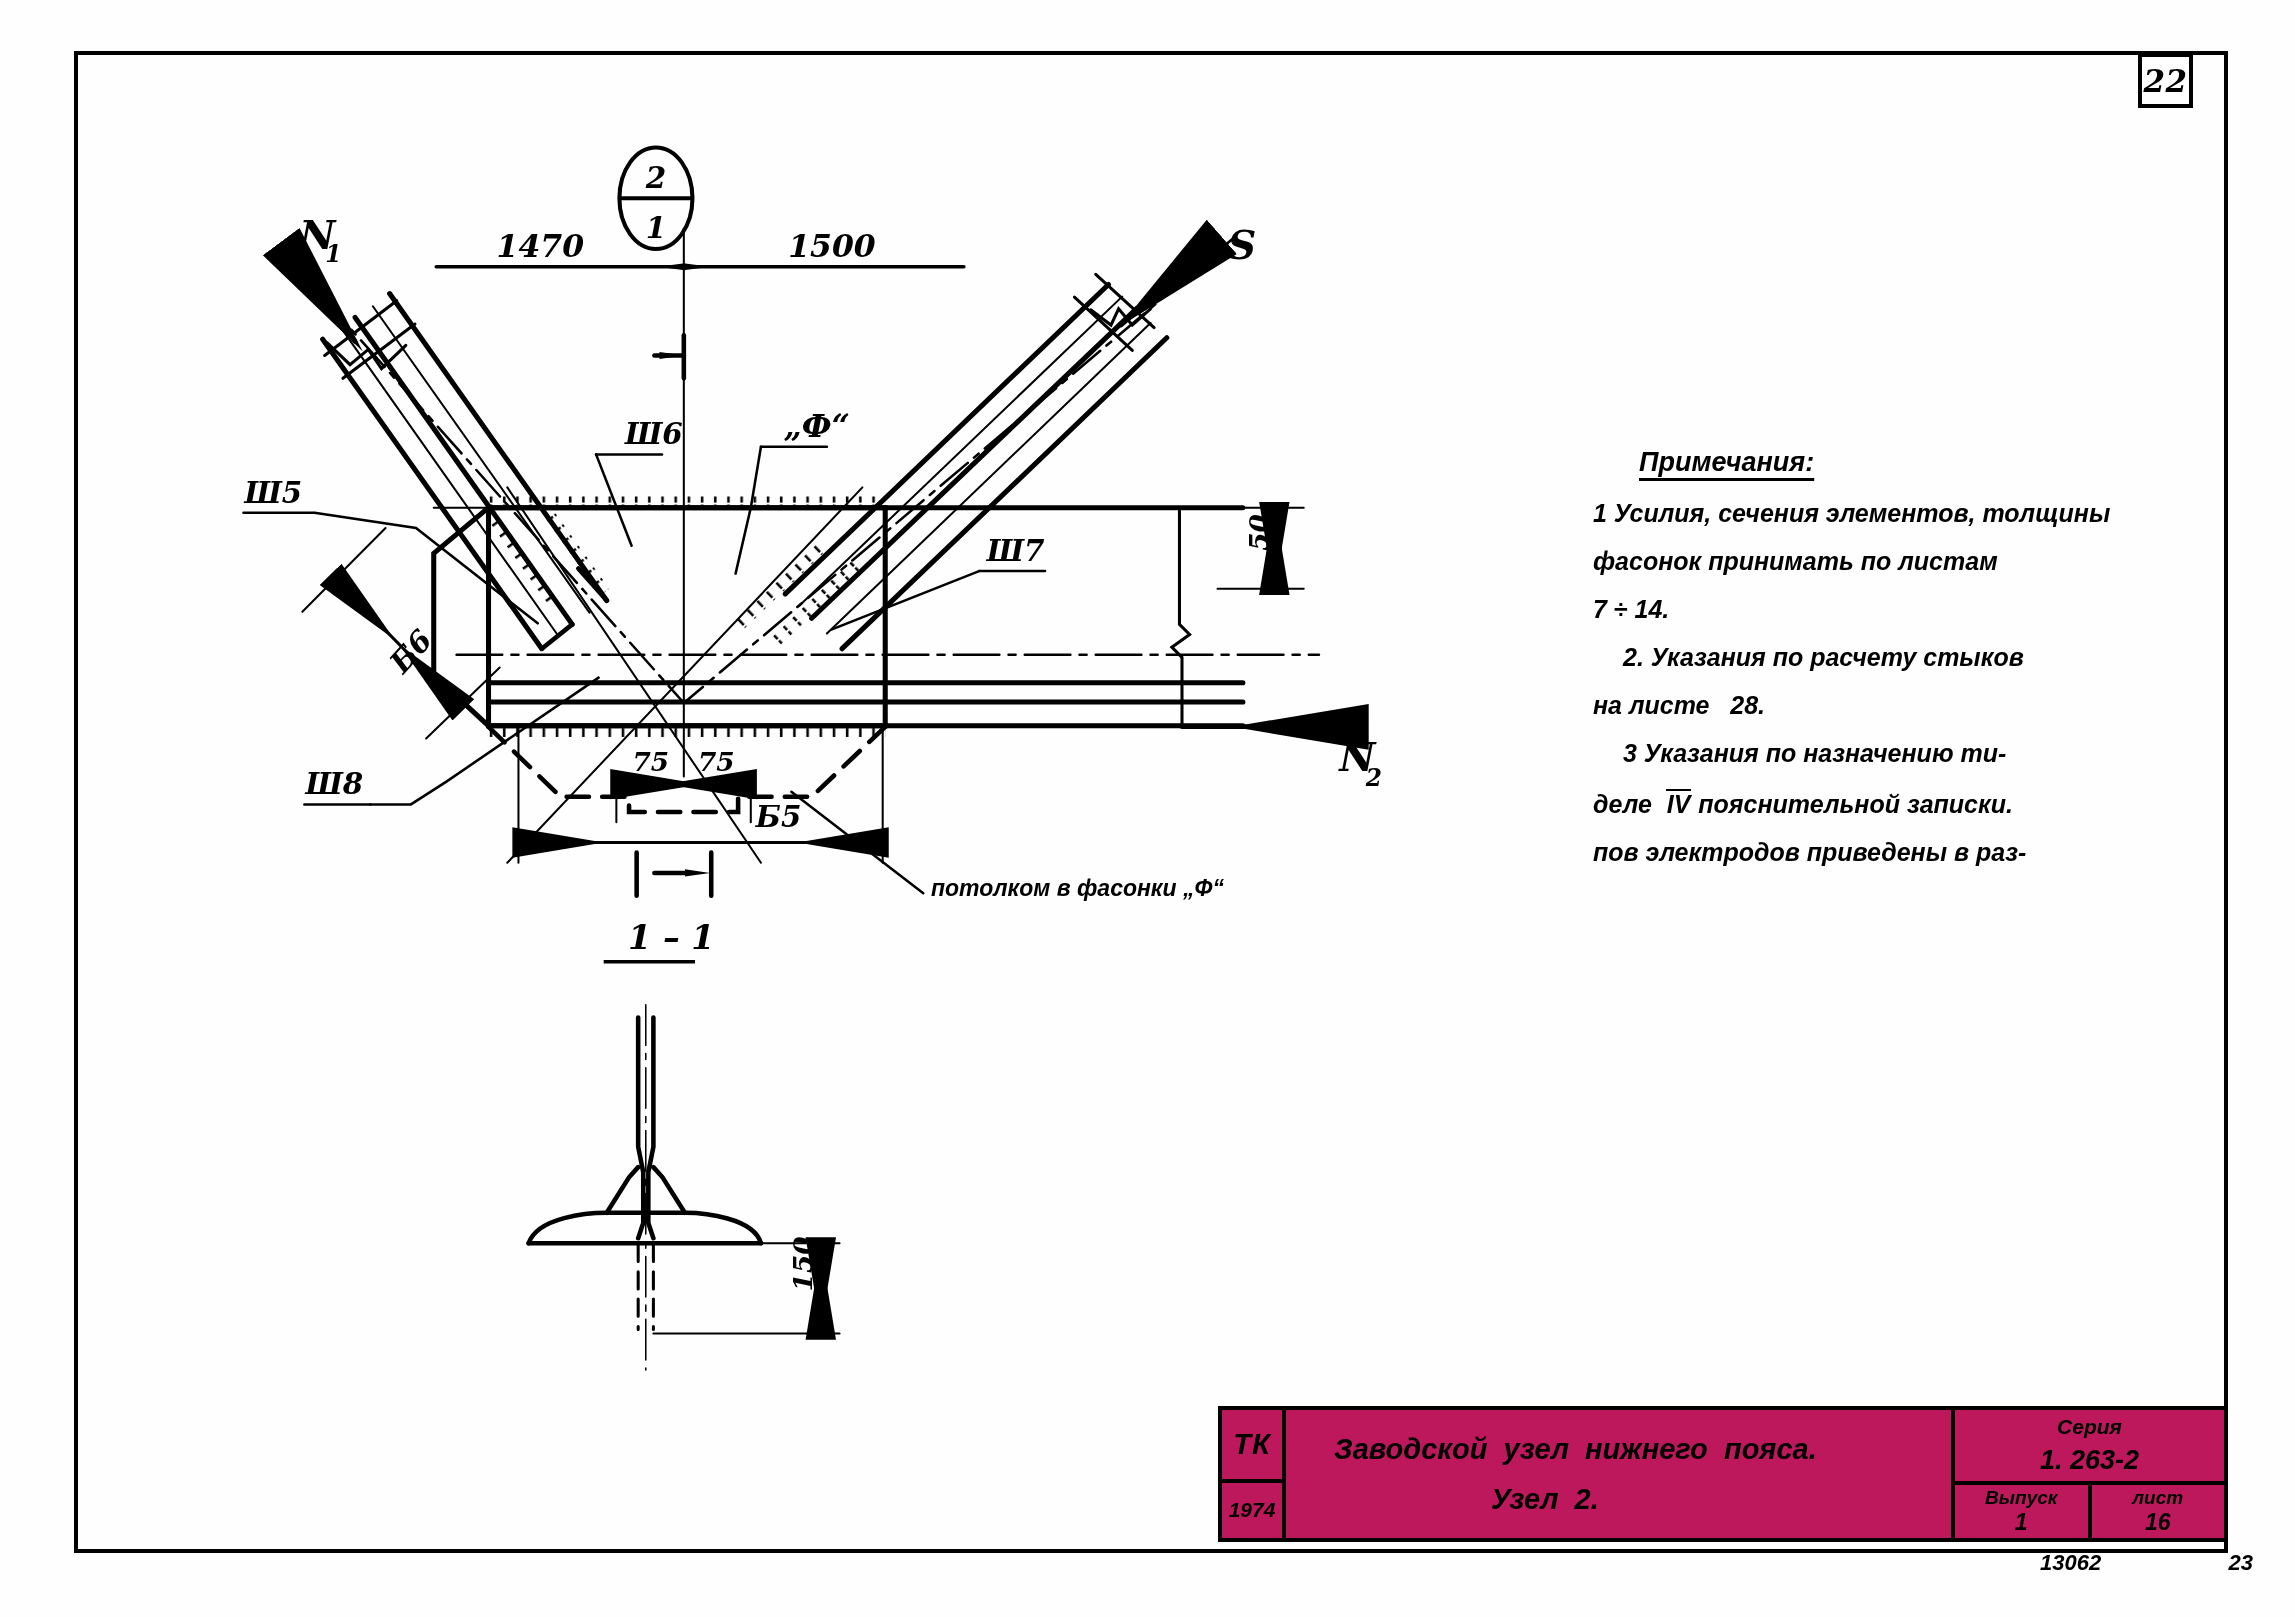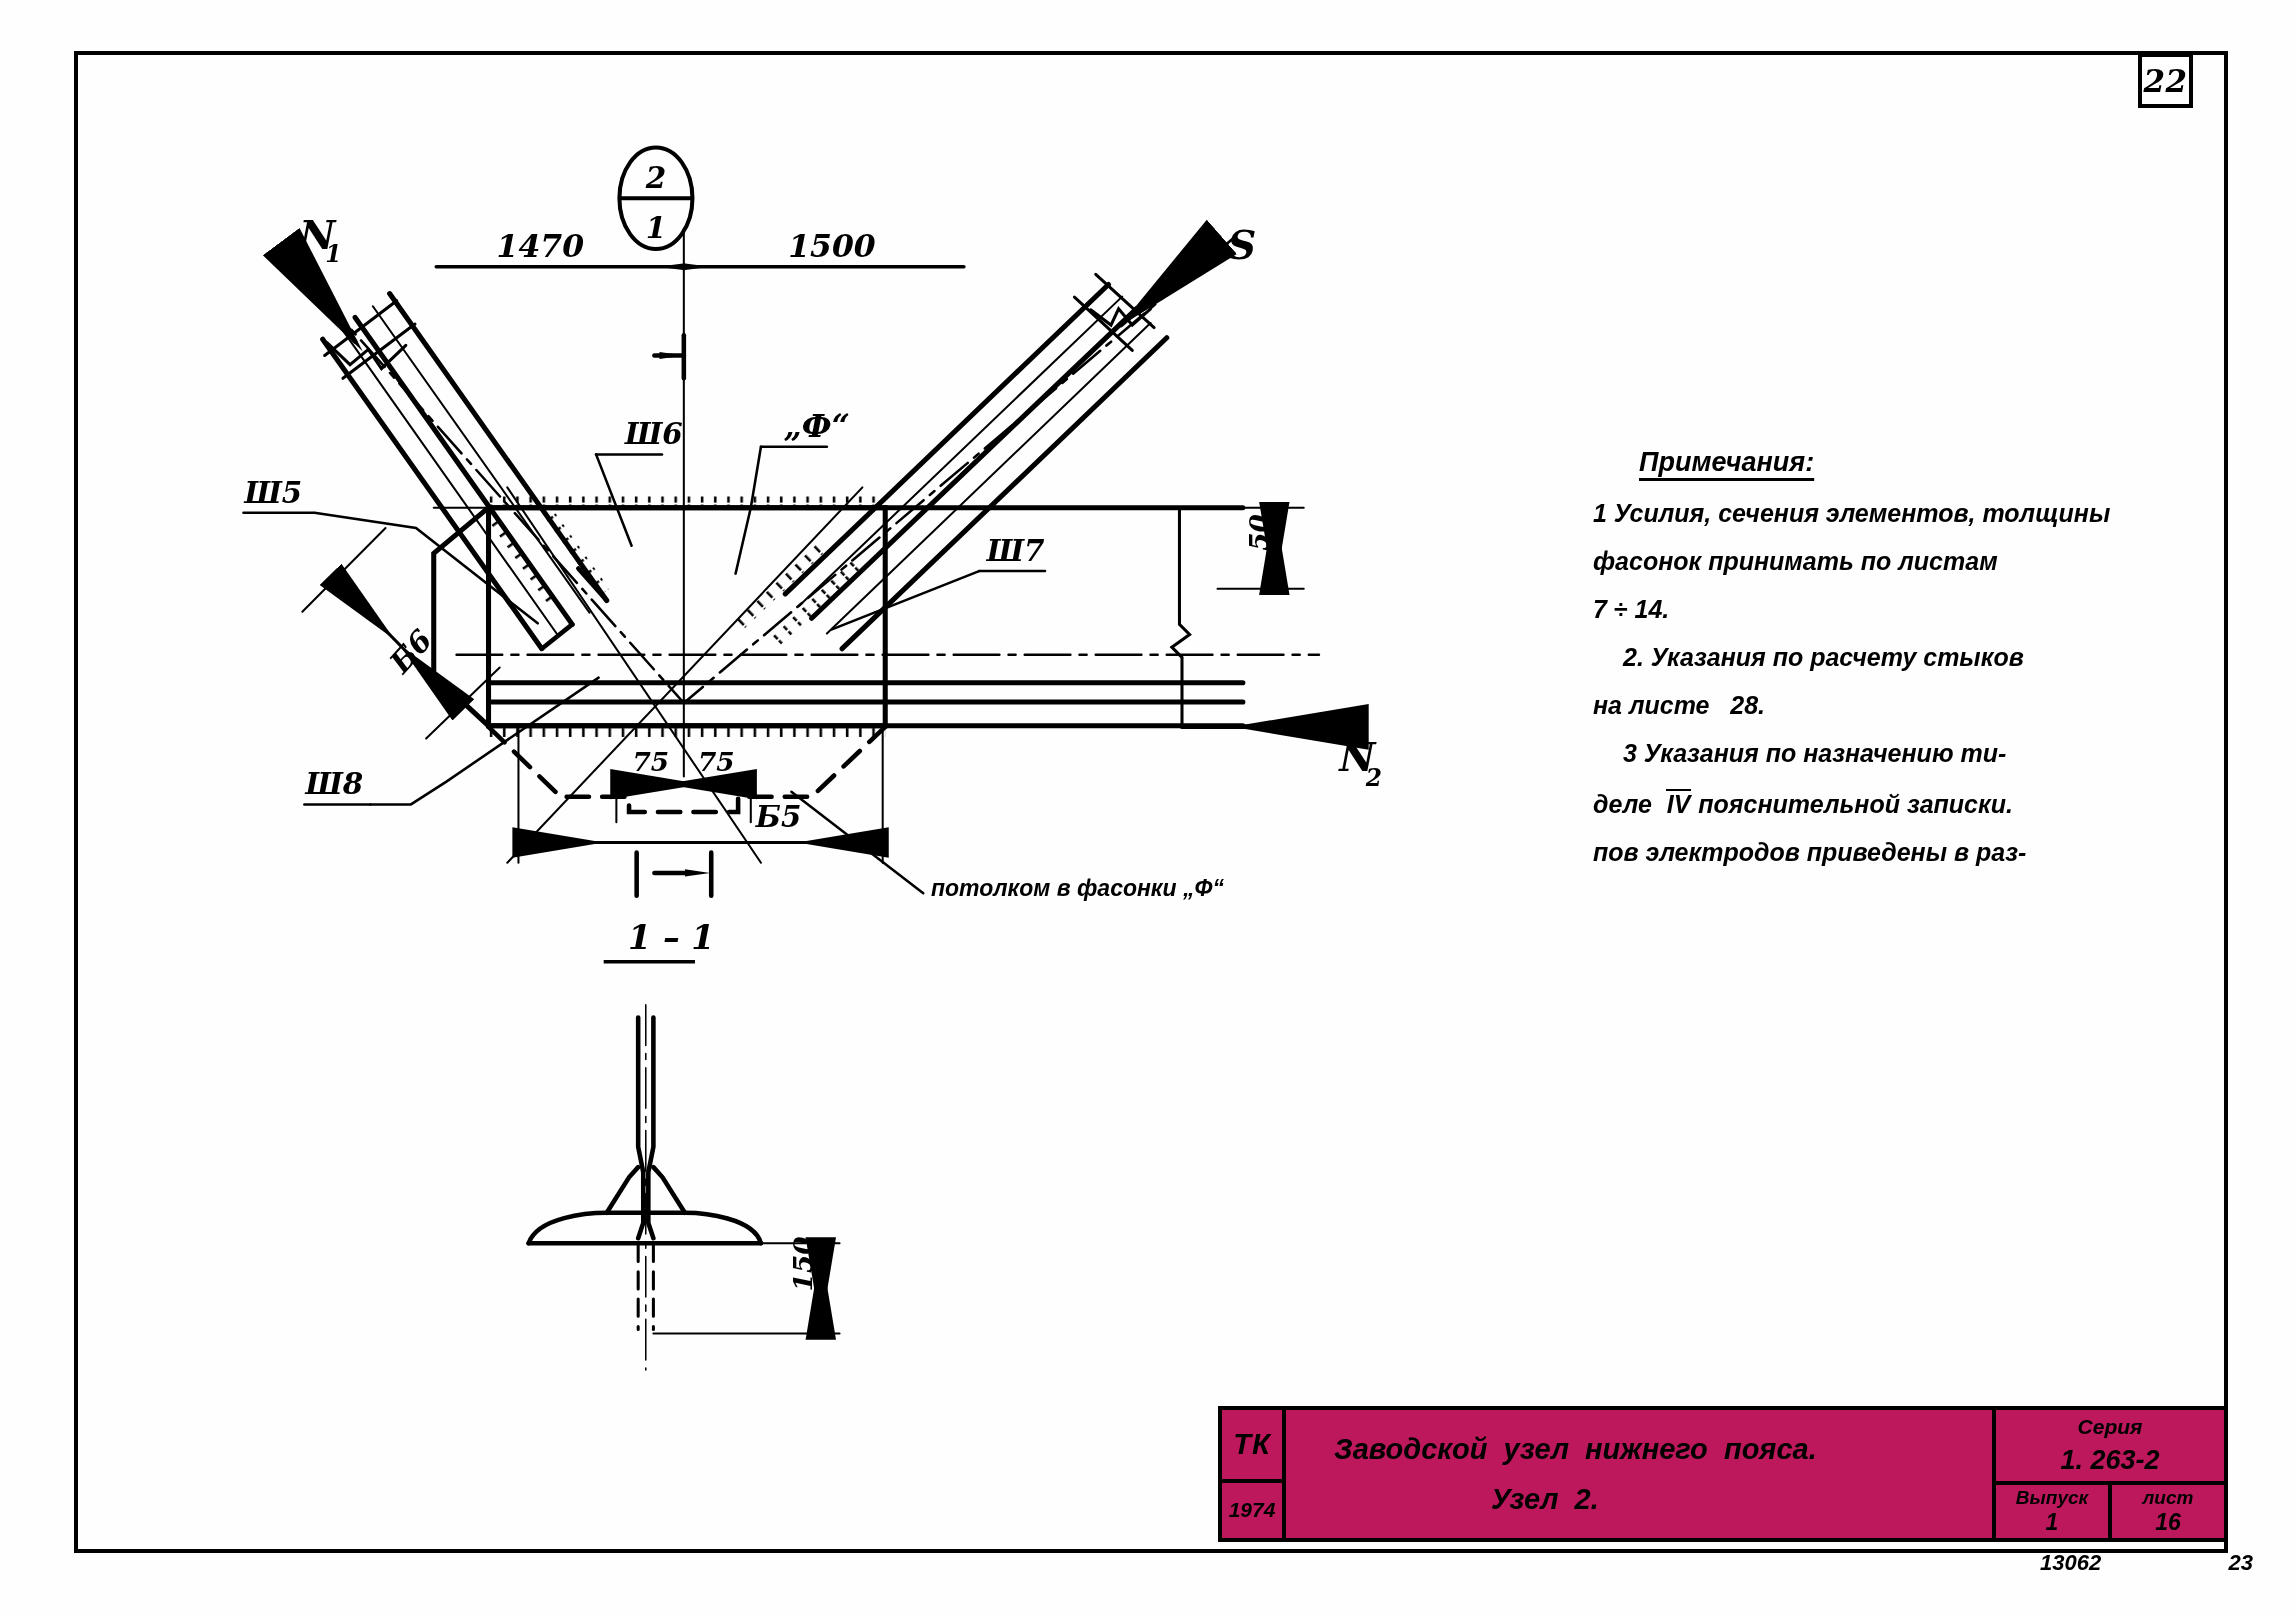--- a/index.html
+++ b/index.html
@@ -35,21 +35,21 @@
               border:4.6px solid #000;box-sizing:border-box;display:flex;background:#be185d;z-index:5;}
   .tb-tk{width:60px;border-right:4.6px solid #000;display:flex;flex-direction:column;}
   .tb-tk .c1{flex:1.25;border-bottom:4.6px solid #000;display:flex;align-items:center;justify-content:center;}
   .tb-tk .c2{flex:1;display:flex;align-items:center;justify-content:center;}
   .tb-tk .c1 span{font-size:29px;letter-spacing:1px;}
   .tb-tk .c2 span{font-size:21px;}
   .tb-main{flex:1;border-right:4.6px solid #000;display:flex;flex-direction:column;
            justify-content:center;padding-left:48px;}
   .tb-main .t1{font-size:29px;}
   .tb-main .t2{font-size:29px;margin-top:17px;margin-left:157px;}
-  .tb-right{width:228px;display:flex;flex-direction:column;}
+  .tb-right{width:269px;display:flex;flex-direction:column;}
   .tb-right .ser{flex:1.32;border-bottom:4.6px solid #000;display:flex;flex-direction:column;
                  align-items:center;justify-content:center;}
   .tb-right .ser .a{font-size:21px;}
   .tb-right .ser .b{font-size:27px;margin-top:6px;}
   .tb-right .low{flex:1;display:flex;}
   .tb-right .low .cell{flex:1;display:flex;flex-direction:column;align-items:center;justify-content:center;}
   .tb-right .low .cell.l{border-right:4.6px solid #000;}
   .tb-right .low .cell .a{font-size:19px;}
   .tb-right .low .cell .b{font-size:23px;}
   #tbfoot{position:absolute;left:2040px;top:1550px;width:213px;

